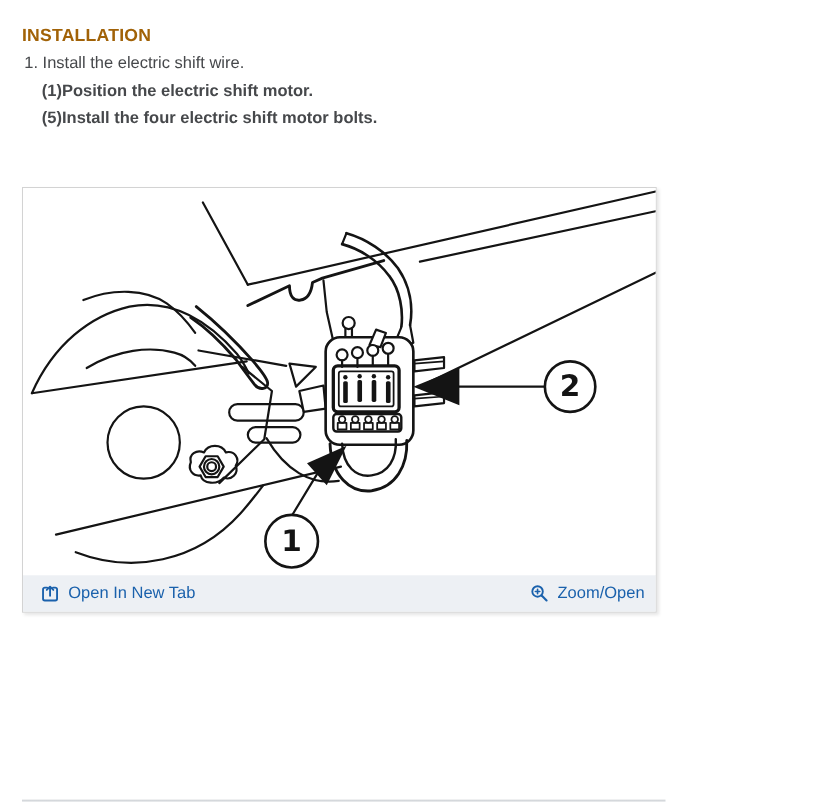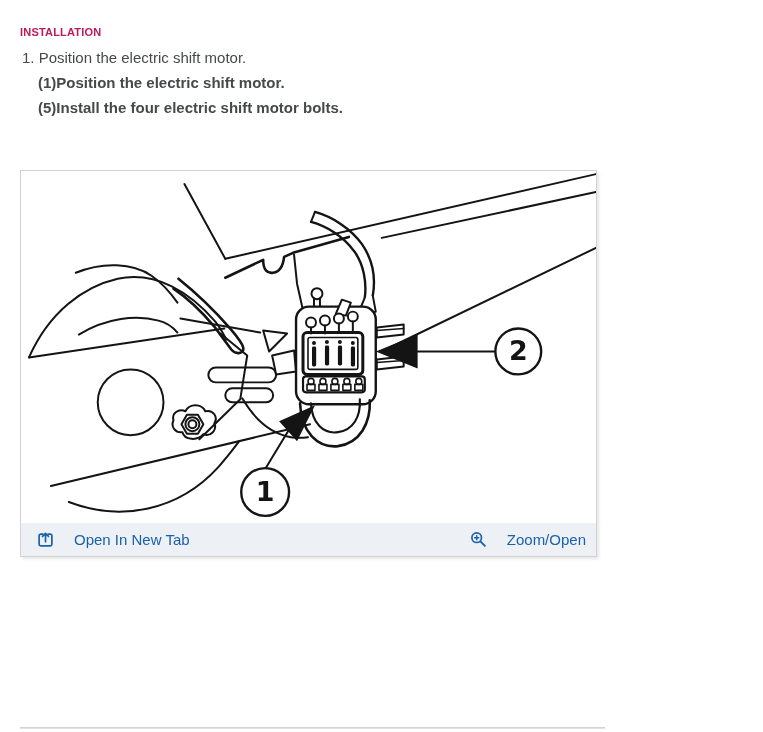--- a/index.html
+++ b/index.html
@@ -1,48 +1,48 @@
 <!DOCTYPE html>
 <html><head>
 <meta charset="utf-8">
 <style>
   * { margin:0; padding:0; box-sizing:border-box; }
   body { background:#fff; font-family:"Liberation Sans","DejaVu Sans",sans-serif; }
   .page { position:relative; width:763px; height:732px; background:#fff; overflow:hidden; }
 
   .step-block { position:absolute; left:20px; color:#46484b; font-size:15px; line-height:25px; }
-  .step-block .heading { font-weight:bold; color:#be185d; font-size:11px; letter-spacing:.2px; }
+  .step-block .heading { font-weight:bold; color:#a16207; font-size:16px; letter-spacing:.2px; }
   #step1-block { top:20px; }
   #step2-block { top:606px; }
   .step-line { padding-left:2px; }
   .substep-line { padding-left:18px;font-weight:bold; }
 
   .figure-box { position:absolute; left:20px; top:170px; width:577px; height:387px;
     border:1px solid #d3d3d3; background:#fff; box-shadow:2px 2px 3px rgba(0,0,0,.10); }
   .figure-canvas { width:575px; height:352px; background:#fff; }
   .figure-footer { display:flex; align-items:center; justify-content:space-between;
     height:33px; background:#edf0f4; padding:0 10px 0 16px; }
-  .fig-link { display:flex; align-items:center; gap:20px; color:#1a61ac; font-size:15px;
+  .fig-link { display:flex; align-items:center; gap:8px; color:#1a61ac; font-size:15px;
     text-decoration:none; cursor:pointer;justify-content:space-between; }
   .fig-link svg { display:block; }
 
   .divider { position:absolute; left:20px; top:727px; width:585px; height:2px;
     background:linear-gradient(#c9cdd2,#e9ebed); }
 
   text.callout-num { font-family:"DejaVu Sans","Liberation Sans",sans-serif; font-size:27px;
     font-weight:600; fill:#141414; }
 </style>
 </head>
 <body>
 
 <div class="page">
 
   <div class="step-block" id="step1-block">
     <div class="heading">INSTALLATION</div>
-    <div class="step-line"><span>1.</span> <span>Position the electric shift motor.</span></div>
+    <div class="step-line"><span>1.</span> <span>Install the electric shift wire.</span></div>
     <div class="substep-line">(1)Position the electric shift motor.</div>
     <div class="substep-line">(5)Install the four electric shift motor bolts.</div>
   </div>
 
   <div class="figure-box">
     <div class="figure-canvas">
       <svg width="575" height="352" viewBox="0 0 577 353">
         <g stroke="#141414" fill="none" stroke-width="2" stroke-linecap="round" stroke-linejoin="round">
 
           <g>

